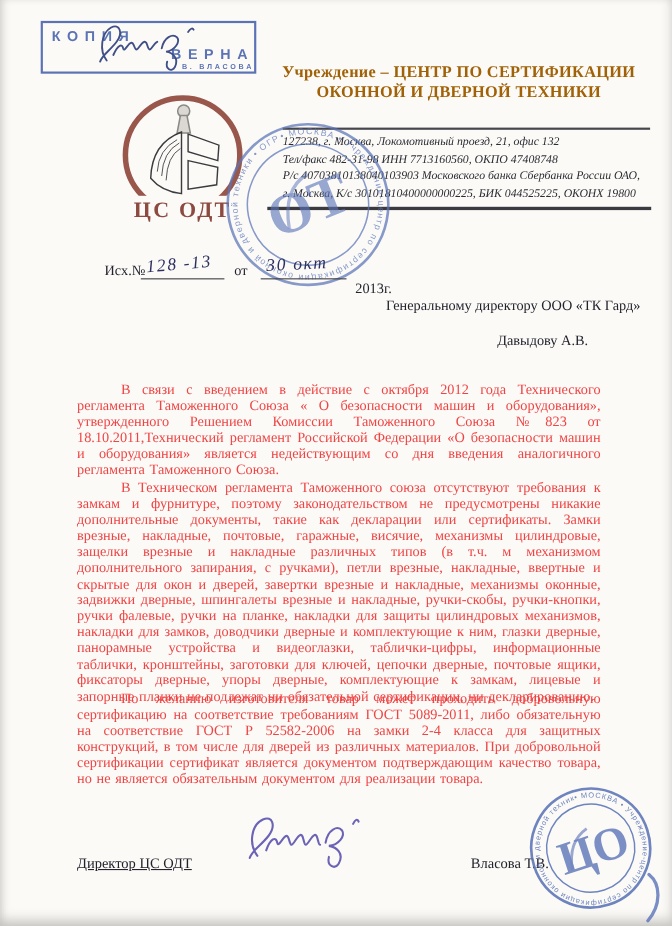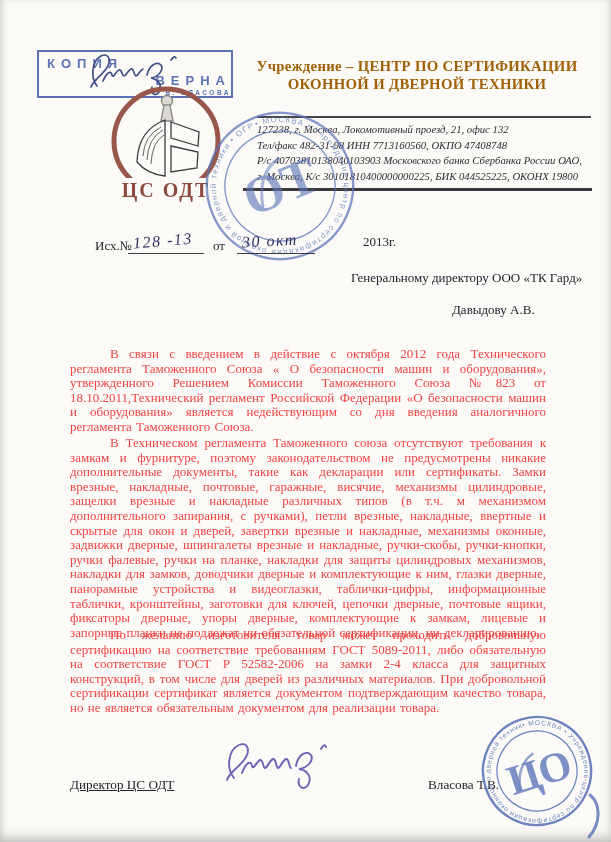--- a/index.html
+++ b/index.html
@@ -6,21 +6,21 @@
   html,body { background:#888; }
   .page {
     position:relative; width:611px; height:842px; margin:0 auto;
     background:#fbfaf7;
     font-family:"Liberation Serif", serif;
     color:#23232e; overflow:hidden;
     box-shadow:inset 0 -6px 10px rgba(70,68,64,.25), inset 2px 0 6px rgba(70,68,64,.08);
   }
   
   .copy-stamp {
-    position:absolute; left:37px; top:50px; width:196px; height:48px;
+    position:absolute; left:37px; top:19px; width:196px; height:48px;
     border:2.5px solid #4e68b0; color:#4e68b0;
     font-family:"Liberation Sans", sans-serif; font-weight:bold;
     padding:3px 0 1px 8px; opacity:.92;
   }
   .cs-w1 { font-size:13px; letter-spacing:6px; line-height:17px; }
   .cs-row { display:flex; align-items:flex-end;flex-direction:column; }
   .cs-w2 { font-size:13px; letter-spacing:6px; line-height:17px; }
   .cs-signer { font-size:6.5px; letter-spacing:2.5px; margin:0 0 4px 66px; }
   .cs-sig { position:absolute; left:44px; top:-6px; }
   
@@ -46,21 +46,21 @@
   .hand {
     font-style:italic; color:#2e3160; font-size:16px; letter-spacing:1.5px;
     display:inline-block; white-space:nowrap;
   }
   .ref-number { position:absolute; left:38px; top:-2px; transform:rotate(-5deg); }
   .ref-ot { position:absolute; left:118px; top:4px; }
   .ref-date { position:absolute; left:147px; top:-2px; transform:rotate(-3deg); }
   .u-line { position:absolute; top:19px; height:1px; background:#3c3c44; }
   .u1 { left:33px; width:76px; }
   .u2 { left:142px; width:78px; }
-  .ref-year { position:absolute; left:228px; top:0;margin-left:40px; }
+  .ref-year { position:absolute; left:228px; top:20px; }
   
   .addr1 { position:absolute; left:351px; top:270px; font-size:13px; }
   .addr2 { position:absolute; left:452px; top:302px; font-size:13px; }
   
   .letter-title { position:absolute; left:70px; top:328px; width:476px; text-align:center; font-size:13.4px; }
   .para {
     position:absolute; left:70px; width:476px;
     font-size:13px; line-height:14.6px; text-align:justify; text-indent:40px;
     color:#ef4444; word-spacing:1px;
   }

